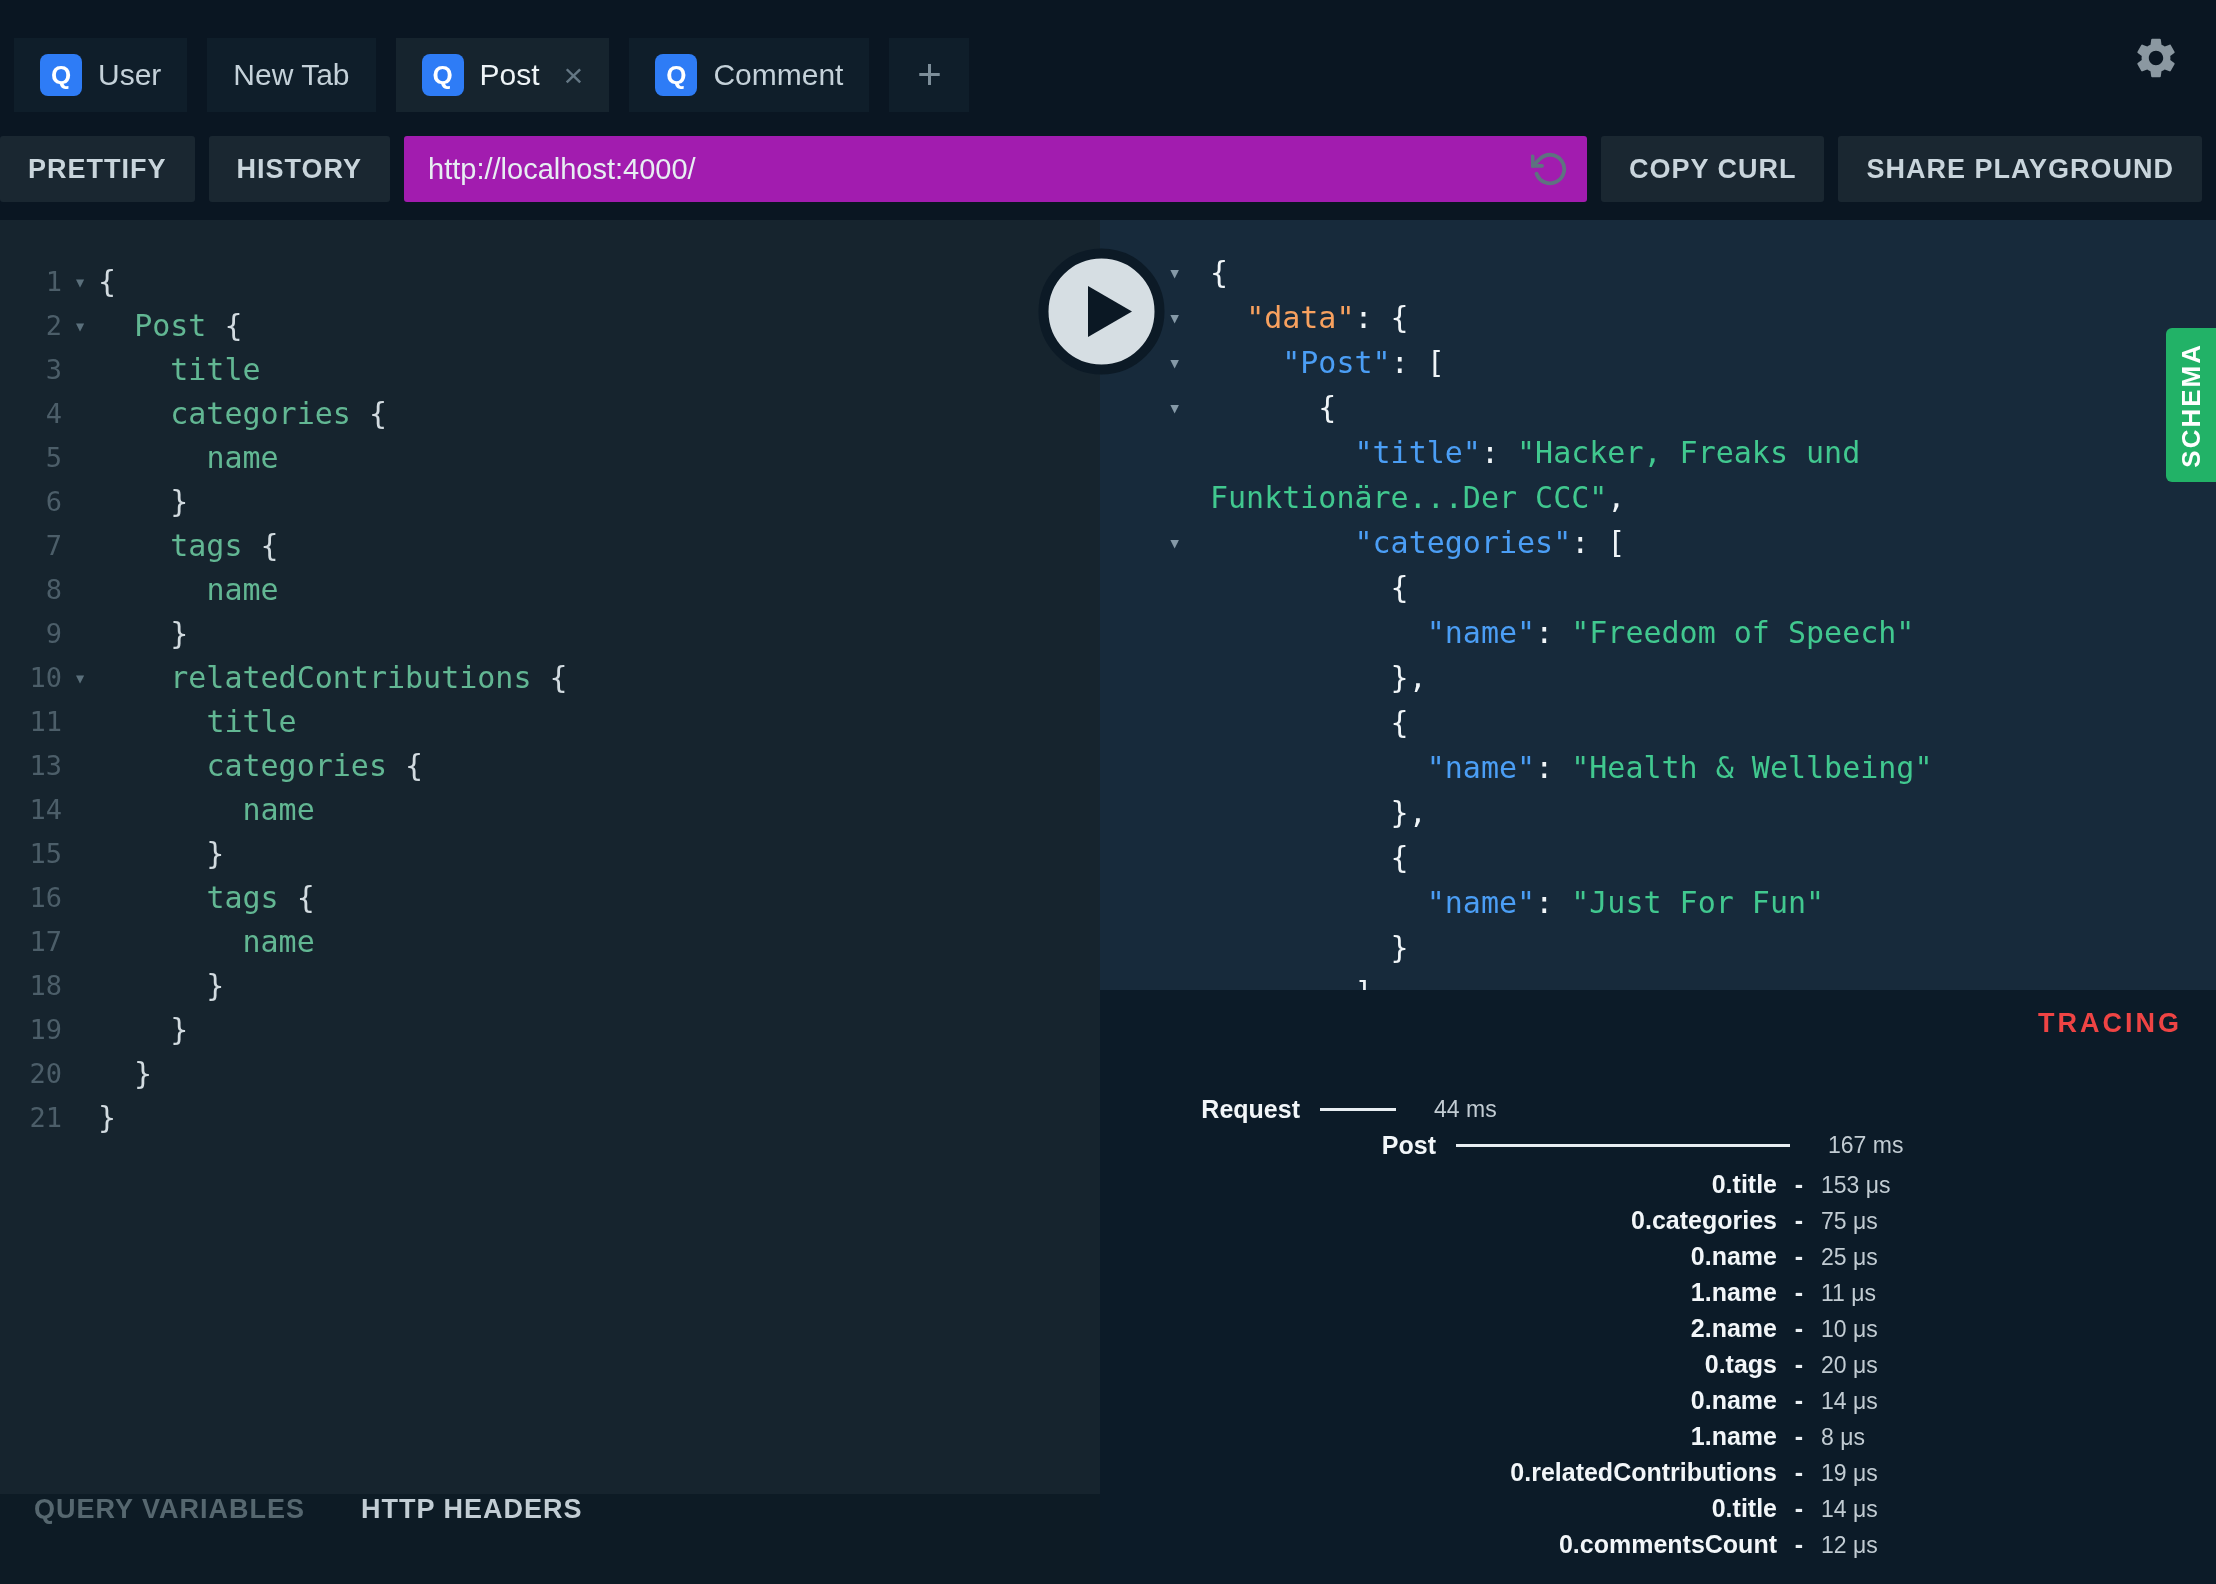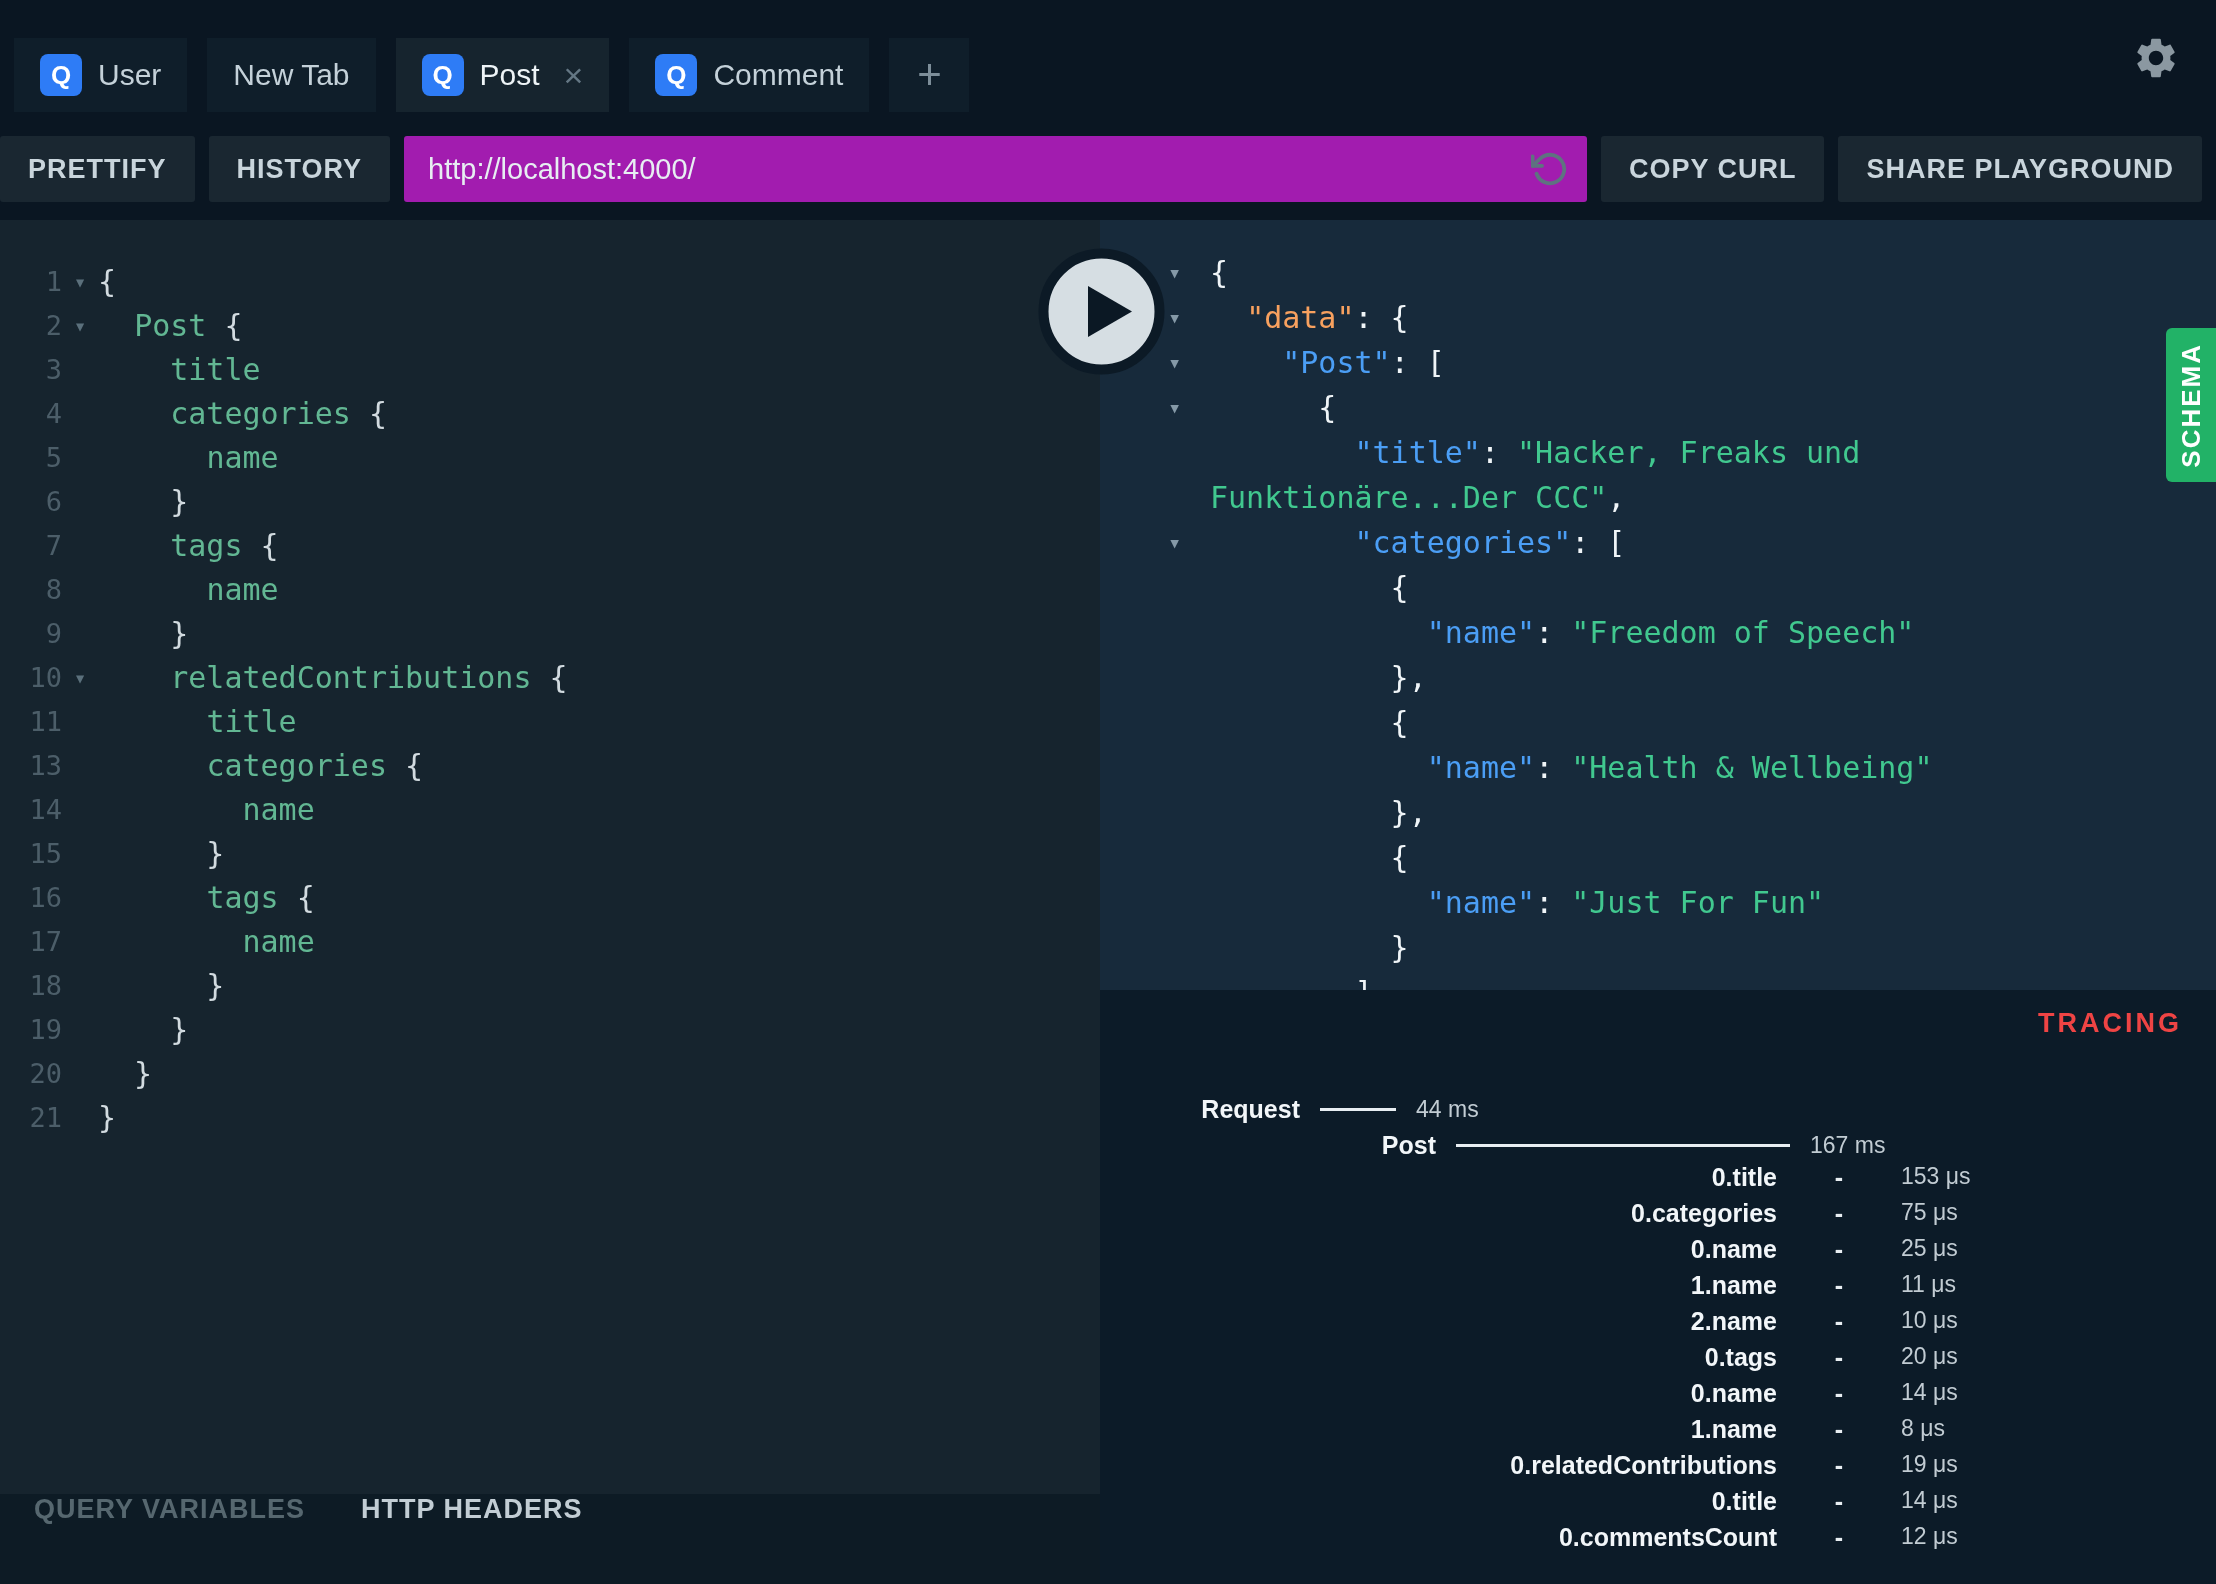--- a/index.html
+++ b/index.html
@@ -126,22 +126,22 @@
     background: #0c1b28; overflow: hidden;
   }
   .tracing-title {
     text-align: right; padding: 18px 34px 0 0;
     color: #ef4444; font-size: 27px; font-weight: 600; letter-spacing: 3px;
   }
   .trace-bars { margin-top: 52px; }
   .bar-row { height: 36px; display: flex; align-items: center; }
   .bar-label { flex: none; text-align: right; color: #f2f6f9; font-size: 25px; font-weight: 600; }
   .bar-line { flex: none; height: 3px; background: #e8eef2; margin-left: 20px; }
-  .bar-time { color: #c2ccd3; font-size: 23px; margin-left: 20px; }
-  .trace-row { height: 36px; display: flex; align-items: flex-start; gap: 40px; }
+  .bar-time { color: #c2ccd3; font-size: 23px; margin-left: 38px; }
+  .trace-row { height: 36px; display: flex; align-items: flex-end; }
   .trace-name { width: 677px; flex: none; text-align: right; color: #f2f6f9; font-size: 25px; font-weight: 600; }
   .trace-dash { width: 44px; flex: none; text-align: center; color: #e8eef2; font-size: 25px; font-weight: 700; }
   .trace-time { color: #c2ccd3; font-size: 23px; }
 </style>
 </head>
 <body>
 
 <div class="app">
 
   <header class="topbar">

